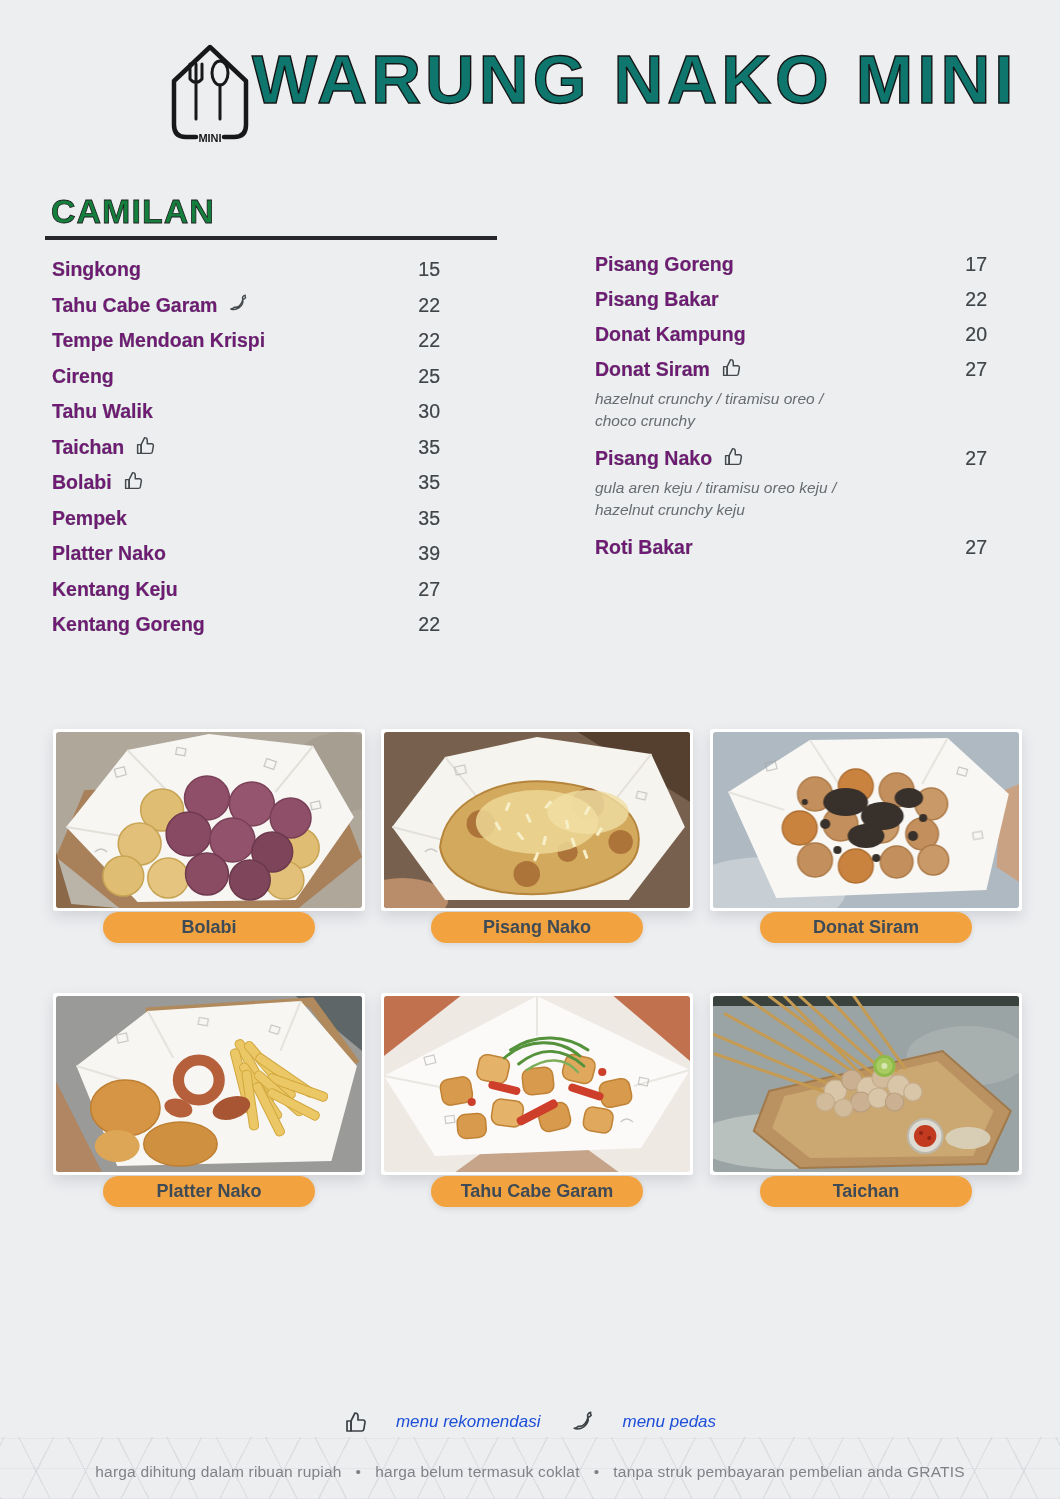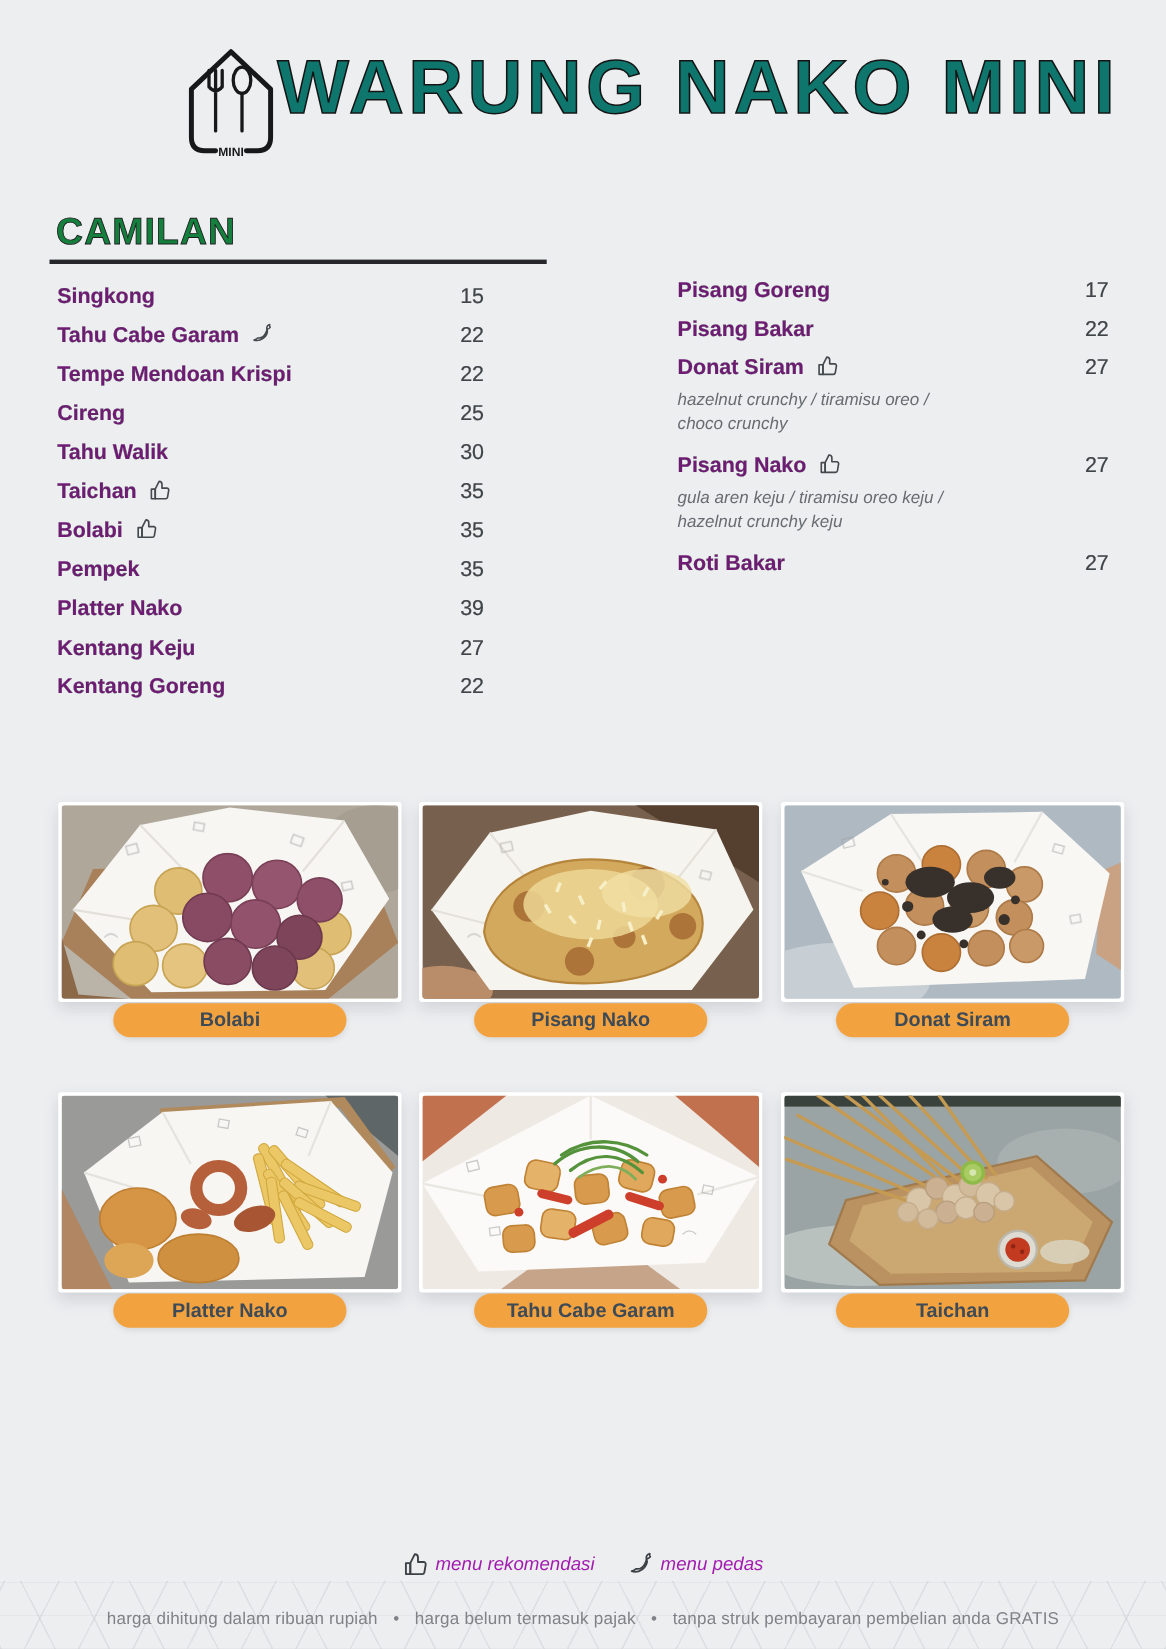--- a/index.html
+++ b/index.html
@@ -13,21 +13,21 @@
          letter-spacing:4px;color:#0f766e;-webkit-text-stroke:1.4px #141414;white-space:nowrap;}
 
   
   .sec-title{position:absolute;left:51px;top:192px;font-size:34px;font-weight:bold;
              letter-spacing:1px;color:#15803d;-webkit-text-stroke:.8px #1c1c1e;}
   .sec-rule{position:absolute;left:45px;top:236px;width:452px;height:3.5px;background:#27272b;}
 
   
   .col{position:absolute;top:252px;}
   .col-left{left:52px;width:388px;}
-  .col-right{left:616px;width:392px;}
+  .col-right{left:595px;width:392px;}
   .mrow{display:flex;justify-content:space-between;align-items:center;height:35.5px;}
   .col-right .mrow{height:24px;margin-bottom:11px;}
   .mname{display:flex;align-items:center;font-size:19.5px;font-weight:bold;color:#701a75;
          -webkit-text-stroke:.2px #3f4449;}
   .mprice{font-size:19.5px;font-weight:normal;color:#3f4449;-webkit-text-stroke:.2px #3f4449;}
   .mi{width:21px;height:21px;margin-left:11px;color:#44494e;position:relative;top:-2px;flex:none;}
   .mdesc{font-style:italic;font-size:15.5px;line-height:22px;color:#676c71;max-width:272px;
          margin:-4px 0 14px 0;}
 
   
@@ -37,21 +37,21 @@
   .pill{position:absolute;top:183px;left:50%;transform:translateX(-50%);width:212px;height:31px;
         background:#f2a340;border-radius:16px;display:flex;align-items:center;justify-content:center;
         font-size:18px;font-weight:bold;color:#3e4a56;box-shadow:0 2px 6px rgba(0,0,0,.10);
         white-space:nowrap;}
   .c1{left:53px;top:729px;} .c2{left:381px;top:729px;} .c3{left:710px;top:729px;}
   .c4{left:53px;top:993px;} .c5{left:381px;top:993px;} .c6{left:710px;top:993px;}
 
   
   .legend{position:absolute;left:0;top:1410px;width:1060px;display:flex;justify-content:center;
           align-items:center;gap:30px;}
-  .leg-item{display:flex;align-items:center;gap:6px;font-style:italic;font-size:17px;color:#a21caf;}
+  .leg-item{display:flex;align-items:center;gap:28px;font-style:italic;font-size:17px;color:#1d4ed8;}
   .leg-item svg{width:24px;height:24px;color:#3c4146;}
 
   
   .footer{position:absolute;left:0;top:1437px;width:1060px;height:62px;
     background-image:
       repeating-linear-gradient(63deg, rgba(188,192,199,.30) 0 1.5px, transparent 1.5px 44px),
       repeating-linear-gradient(-63deg, rgba(188,192,199,.30) 0 1.5px, transparent 1.5px 44px),
       repeating-linear-gradient(0deg, rgba(188,192,199,.18) 0 1px, transparent 1px 30px);}
   .footer-text{padding-top:26px;text-align:center;font-size:15.5px;color:#7f8287;letter-spacing:.2px;}
   .footer-text .dot{margin:0 14px;color:#7f8287;}
@@ -158,20 +158,24 @@
   </div>
 
   <div class="col col-right">
     <div class="mrow">
       <span class="mname">Pisang Goreng</span>
       <span class="mprice">17</span>
     </div>
     <div class="mrow">
       <span class="mname">Pisang Bakar</span>
       <span class="mprice">22</span>
+    </div>
+    <div class="mrow">
+      <span class="mname">Donat Kampung</span>
+      <span class="mprice">20</span>
     </div>
     <div class="mrow">
       <span class="mname">
           <span>Donat Siram</span>
         <svg class="mi">
             <use href="#ic-thumb"></use>
           </svg>
         </span>
       <span class="mprice">27</span>
     </div>
@@ -442,17 +446,17 @@
     <div class="leg-item">
       <svg>
           <use href="#ic-chili"></use>
         </svg>
       <span>menu pedas</span>
     </div>
   </div>
 
   <div class="footer">
     <div class="footer-text">
-      <span>harga dihitung dalam ribuan rupiah</span><span class="dot">•</span><span>harga belum termasuk pajak</span><span class="dot">•</span><span>tanpa struk pembayaran pembelian anda GRATIS</span>
+      <span>harga dihitung dalam ribuan rupiah</span><span class="dot">•</span><span>harga belum termasuk coklat</span><span class="dot">•</span><span>tanpa struk pembayaran pembelian anda GRATIS</span>
     </div>
   </div>
 
 </div>
 
 </body></html>

